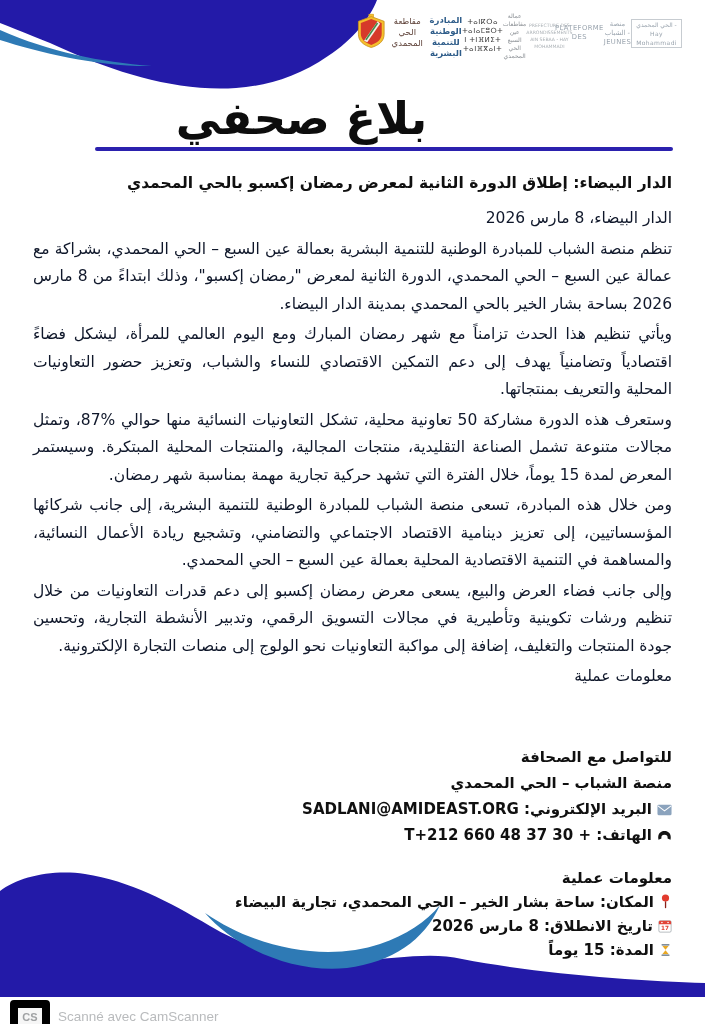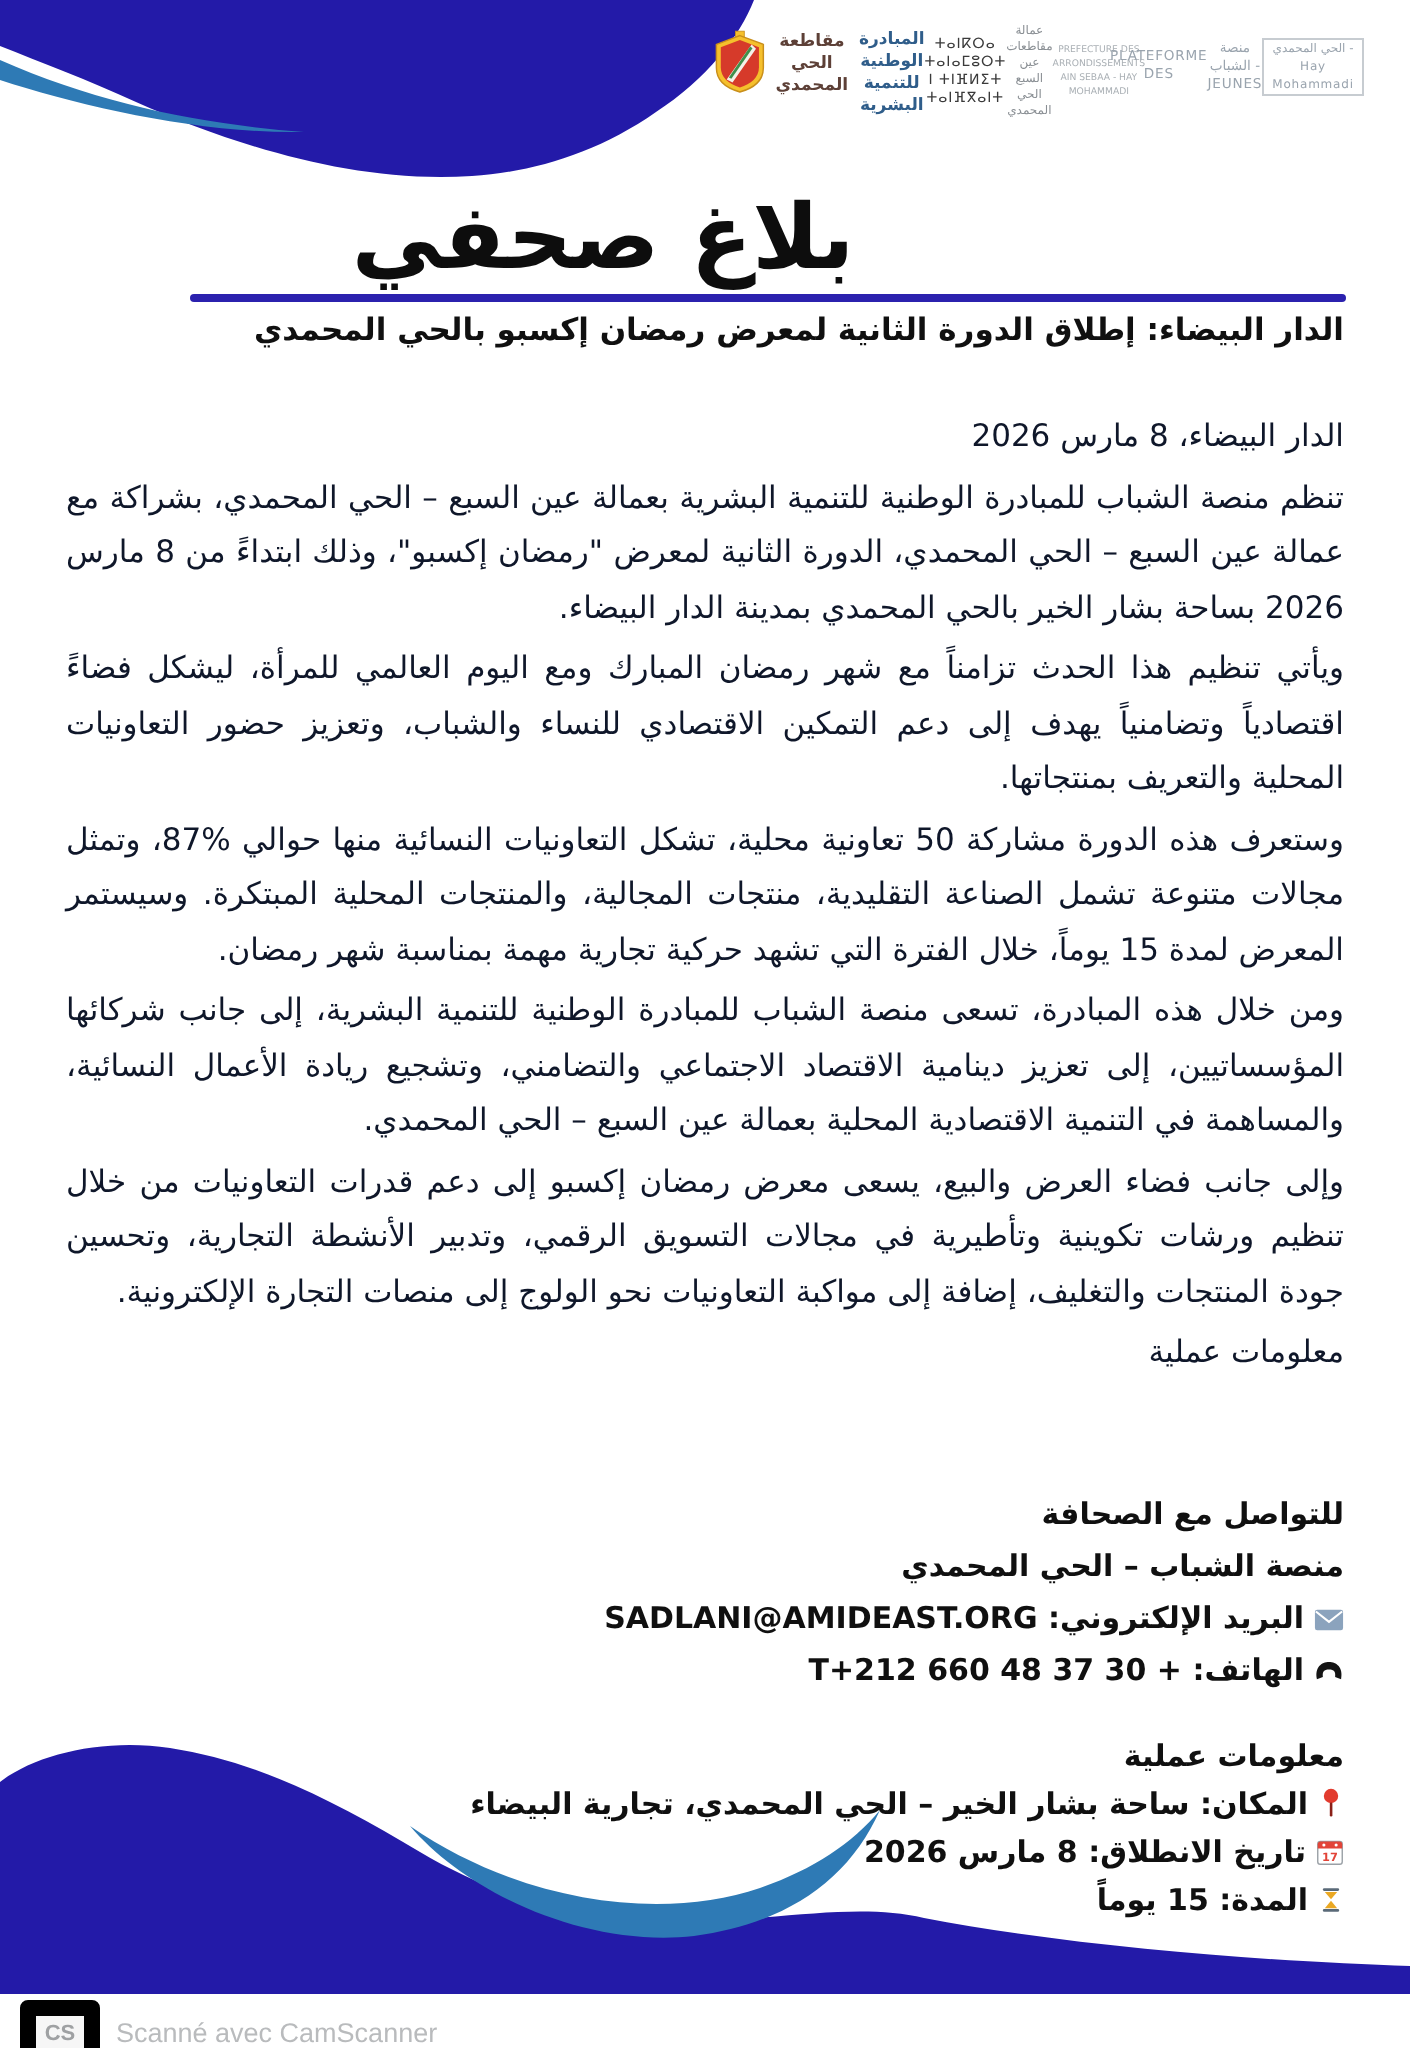--- a/index.html
+++ b/index.html
@@ -11,38 +11,38 @@
   
   .wave-top{position:absolute;top:0;left:0;width:380px;height:105px;}
   .wave-bottom{position:absolute;top:855px;left:0;width:705px;height:142px;}
   
   .logos{
     position:absolute;top:10px;left:356px;right:38px;
     display:flex;justify-content:space-between;align-items:flex-start;direction:ltr;
   }
   .logo{display:flex;align-items:center;text-align:center;}
   .logo-pref{width:72px;}
-  .logo-pref .cap{font-size:8.5px;font-weight:bold;color:#5d4037;line-height:11px;margin-top:3px;}
+  .logo-pref .cap{font-size:8.5px;font-weight:normal;color:#5d4037;line-height:11px;margin-top:3px;}
   .logo-indh{width:124px;padding-top:2px;}
   .logo-indh .ar{font-size:8.5px;font-weight:bold;color:#2f5d8a;line-height:11px;margin-top:2px;}
   .logo-indh .tif{font-size:7px;color:#3a3a3a;line-height:9px;letter-spacing:.5px;}
   .logo-indh .redline{width:112px;height:2px;background:#d93025;margin:2px 0;}
   .logo-indh .cap{font-size:6px;color:#8a8f94;line-height:8px;}
   .logo-indh .subcap{font-size:4.6px;color:#aab0b5;line-height:7px;}
   .logo-plat{width:112px;}
   .logo-plat .cap{font-size:6.8px;color:#9aa4ae;line-height:9px;letter-spacing:.4px;}
   .logo-plat .cap3{font-size:6px;color:#9aa4ae;border:1px solid #c7ccd1;padding:0 4px;margin-top:1px;line-height:9px;}
   
   .doc-title{
     position:absolute;top:92px;left:0;width:603px;text-align:center;
     font-size:45px;font-weight:bold;color:#0d0d0d;direction:rtl;
   }
   .title-rule{position:absolute;top:147px;left:95px;right:32px;height:4px;background:#2b21ae;border-radius:2px;}
   .headline{
-    position:absolute;top:154px;right:33px;left:33px;direction:rtl;
+    position:absolute;top:172px;right:33px;left:33px;direction:rtl;
     font-size:15.5px;font-weight:bold;color:#101010;line-height:22px;
   }
   
   .doc-body{
     position:absolute;top:205px;right:33px;left:33px;direction:rtl;
     font-size:15.5px;line-height:27.5px;color:#0f172a;text-align:justify;
   }
   .doc-body p{margin:0 0 3px 0;}
   .doc-body .dateline{text-align:right;}
   .doc-body .note{text-align:right;}

